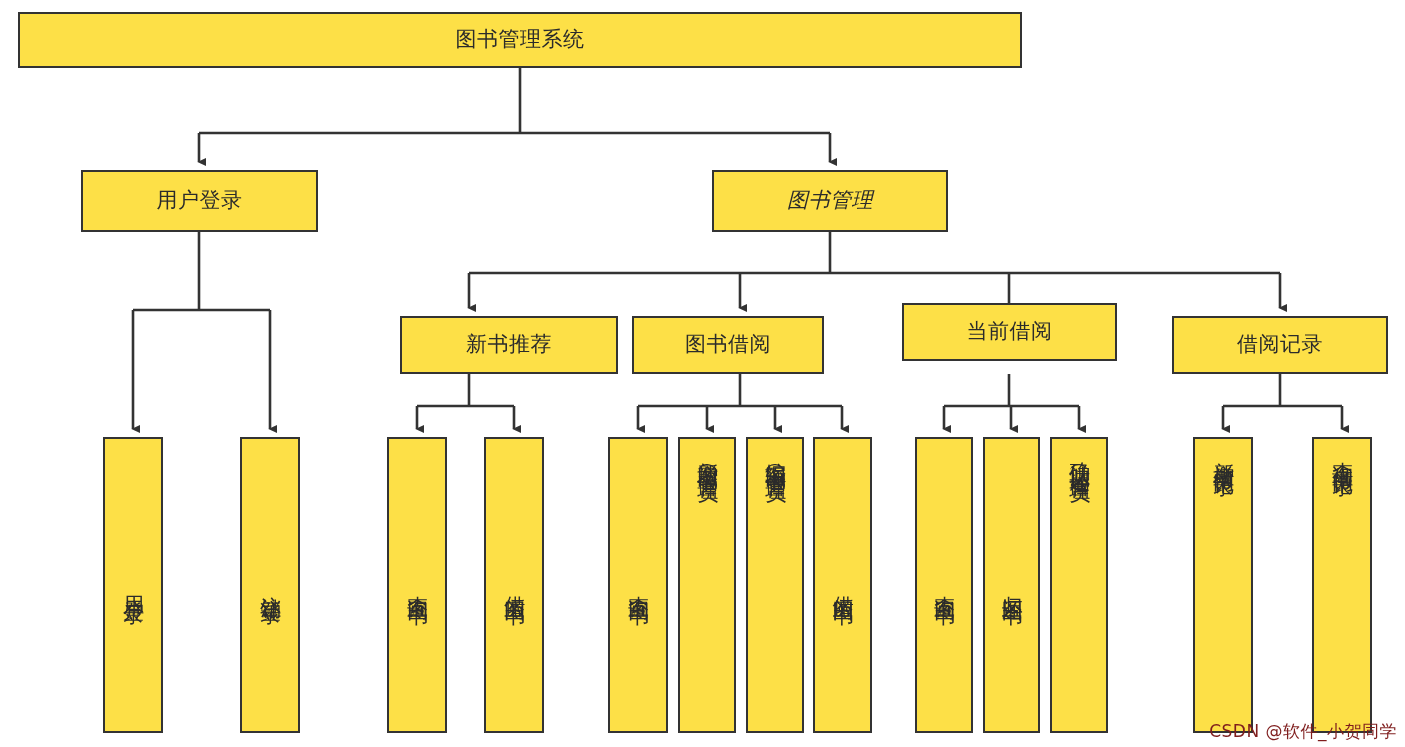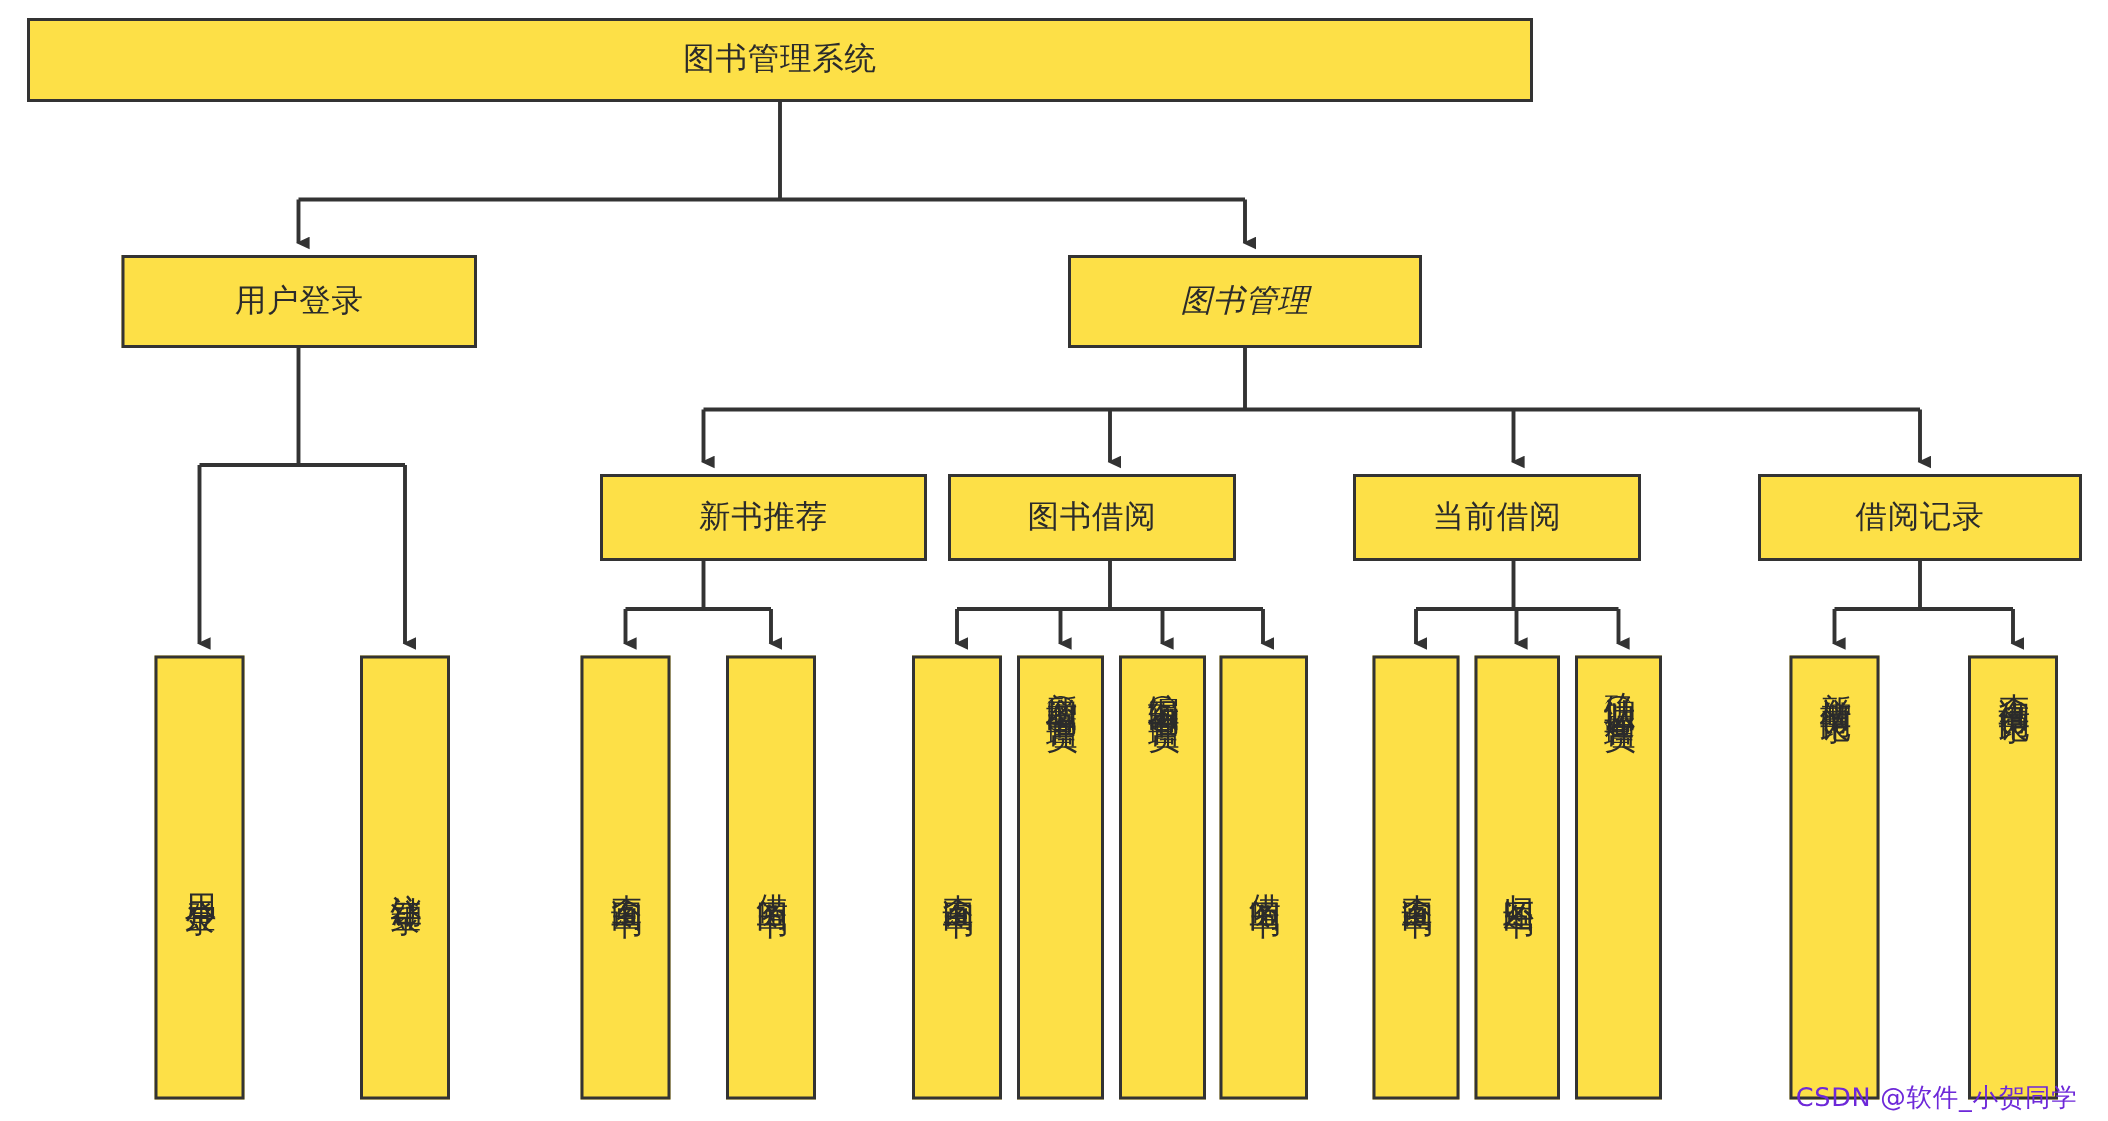--- a/index.html
+++ b/index.html
@@ -52,24 +52,24 @@
   .node-box.vertical {
     align-items: flex-start;
     padding-top: 6px;
   }
   .node-box.vertical.short {
     align-items: center;
     padding-top: 0;
   }
   #watermark {
     position: absolute;
-    right: 20px;
+    right: 8px;
     bottom: 4px;
     font-size: 17px;
-    color: #6d28d9;
+    color: #7f1d1d;
     letter-spacing: 0.5px;
     white-space: nowrap;
     pointer-events: none;
     margin-left: 28px;
   }
 </style>
 </head>
 <body>
 
 <div id="diagram-root">
@@ -126,21 +126,21 @@
       </div>
       <div class="node-box" style="left: 712px; top: 170px; width: 236px; height: 62px; font-style: italic;">
         <span class="node-label">图书管理</span>
       </div>
       <div class="node-box" style="left: 360px; top: 316px; width: 218px; height: 58px; margin-left: 40px;">
         <span class="node-label">新书推荐</span>
       </div>
       <div class="node-box" style="left: 632px; top: 316px; width: 192px; height: 58px;">
         <span class="node-label">图书借阅</span>
       </div>
-      <div class="node-box" style="left: 902px; top: 316px; width: 192px; height: 58px;">
+      <div class="node-box" style="left: 902px; top: 303px; width: 215px; height: 58px;">
         <span class="node-label">当前借阅</span>
       </div>
       <div class="node-box" style="left: 1172px; top: 316px; width: 216px; height: 58px;">
         <span class="node-label">借阅记录</span>
       </div>
       <div class="node-box vertical short" style="left: 103px; top: 437px; width: 60px; height: 296px;">
         <span class="node-label">用户登录</span>
       </div>
       <div class="node-box vertical short" style="left: 240px; top: 437px; width: 60px; height: 296px;">
         <span class="node-label">注销登录</span>

